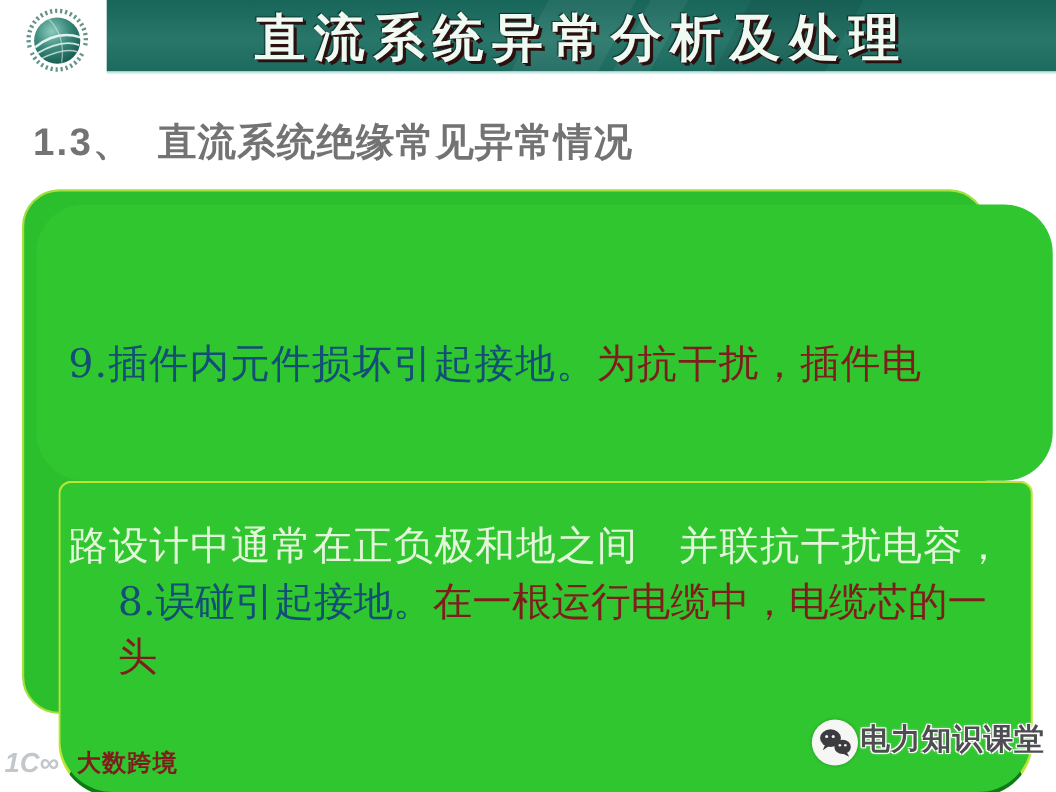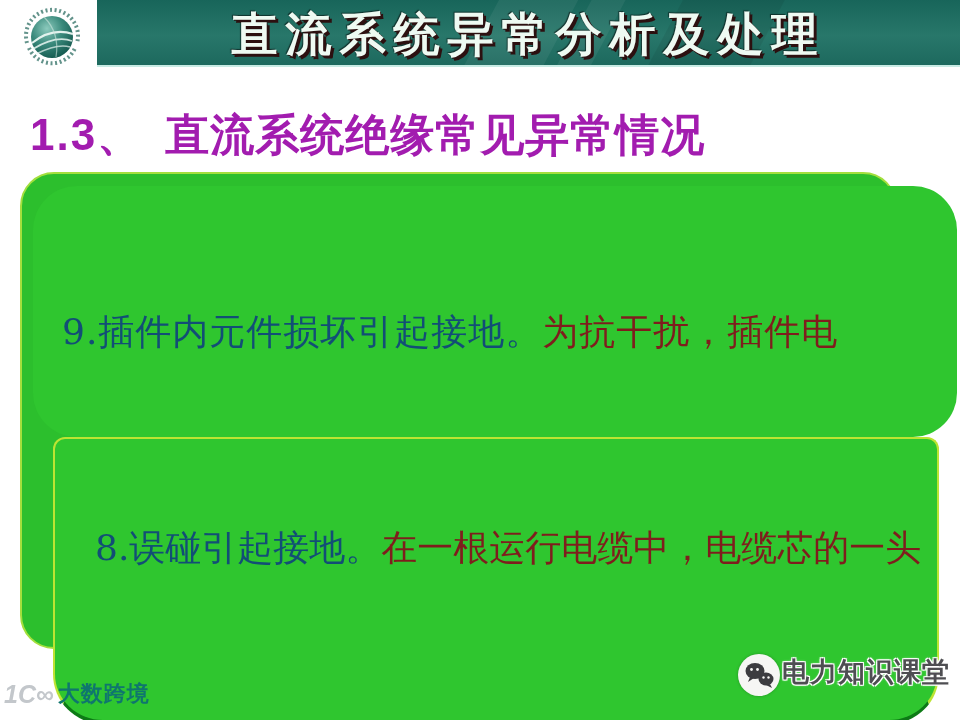--- a/index.html
+++ b/index.html
@@ -17,45 +17,45 @@
   .streak.s3{left:560px;top:-40px;width:90px;height:200px;background:rgba(0,0,0,0.07);}
   .title-text{position:absolute;left:0;right:0;top:4px;text-align:center;
     font-size:46px;font-weight:bold;letter-spacing:8px;color:#eefaf2;
     text-shadow:3px 3px 0 #2c1010,1px 1px 0 #241010,-1px -1px 1px rgba(0,0,0,0.55);}
 
   
   .logo{left:16px;top:3px;width:72px;height:68px;z-index:6;}
 
   
   .heading{left:30px;top:106px;width:900px;font-family:"Liberation Sans",sans-serif;
-    font-weight:bold;font-size:44px;color:#a21caf;letter-spacing:1px;z-index:5;white-space:pre;}
+    font-weight:bold;font-size:35px;color:#737373;letter-spacing:1px;z-index:5;white-space:pre;}
   .heading .num{letter-spacing:2px;}
   .heading .gap{display:inline-block;width:22px;}
 
   
   .backbox{left:20px;top:172px;width:873px;height:473px;background:#2cbf2d;
     border:2px solid #a3df3d;border-radius:34px;z-index:1;}
   .box9{left:33px;top:186px;width:924px;height:251px;background:#2fc62f;
     border-radius:44px;z-index:3;}
   .box9-text{position:absolute;left:29px;top:8px;right:20px;font-size:36px;
     line-height:55px;letter-spacing:1px;color:#e3f6da;white-space:pre-wrap;}
   .navy{color:#124e76;font-weight:normal;}
   .pale{color:#7f1d1d;}
   .box8{left:53px;top:437px;width:882px;height:281px;background:#2fc62f;
     border:2px solid #bce433;border-bottom:4px solid #0d7a16;
     border-radius:12px 12px 50px 50px;overflow:hidden;z-index:2;}
   .box8-text{position:absolute;left:26px;top:0;right:14px;font-size:36px;
     line-height:50px;letter-spacing:0px;color:#e3f6da;white-space:pre-wrap;}
-  .box8-text .clipped{margin-top:-16px;margin-left:14px;}
+  .box8-text .clipped{margin-top:-16px;margin-left:26px;}
 
   
   .wm-left{left:4px;top:679px;z-index:8;font-family:"Liberation Sans",sans-serif;
     color:#b7bcc1;display:flex;align-items:center;}
-  .wm-left .glyph{font-size:25px;font-weight:bold;font-style:italic;color:#c3c7cb;margin-right:4px;text-align:center;}
-  .wm-left .label{font-size:22px;font-weight:bold;letter-spacing:1px;color:#0f766e;}
+  .wm-left .glyph{font-size:25px;font-weight:bold;font-style:italic;color:#c3c7cb;margin-right:16px;text-align:center;}
+  .wm-left .label{font-size:22px;font-weight:bold;letter-spacing:1px;color:#7f1d1d;}
   .wm-right{left:738px;top:654px;z-index:8;display:flex;align-items:flex-start;}
   .wm-circle{width:42px;height:42px;border-radius:50%;background:#f6f6f4;
     box-shadow:0 0 3px rgba(0,0,0,0.25);position:relative;flex:0 0 auto;}
   .wm-label{margin-left:2px;font-size:27px;font-weight:bold;color:#4e4e52;
     font-family:"Liberation Sans",sans-serif;letter-spacing:1px;
     text-shadow:-1px -1px 0 #fff,1px -1px 0 #fff,-1px 1px 0 #fff,1px 1px 0 #fff,0 0 3px #fff;}
 </style>
 </head>
 <body>
 
@@ -68,20 +68,21 @@
     
     
     
     
   </div>
 </div>
 
 <div class="abs box9">
   <div class="box9-text">
     <div><span class="navy">9.插件内元件损坏引起接地。</span><span class="pale">为抗干扰，插件电</span></div>
+    <div>路设计中通常在正负极和地之间　并联抗干扰电容，</div>
   </div>
 </div>
 
 <div class="abs titlebar">
   <div class="streak s1"></div>
   <div class="streak s2"></div>
   <div class="streak s3"></div>
   <div class="title-text">直流系统异常分析及处理</div>
 </div>
 

